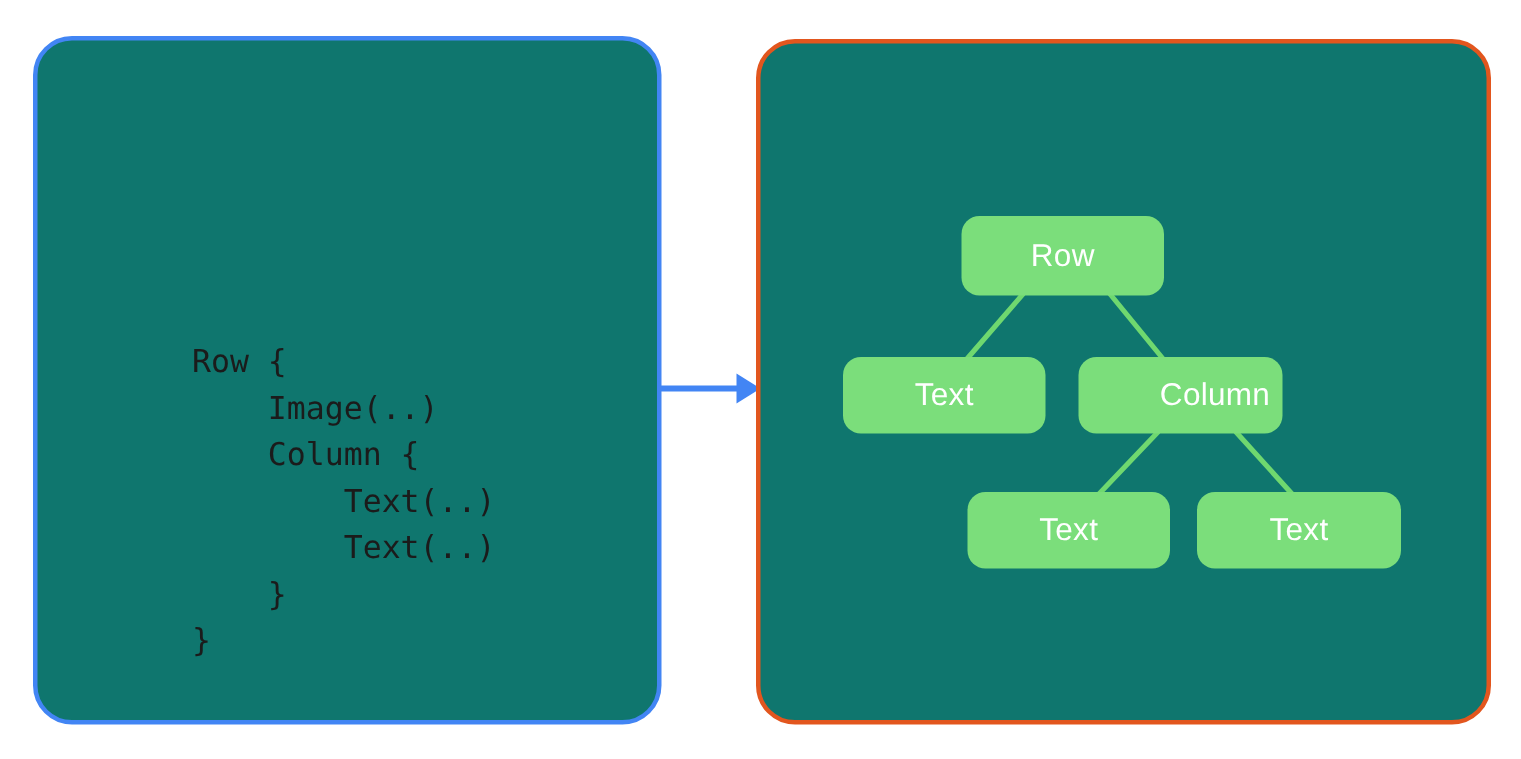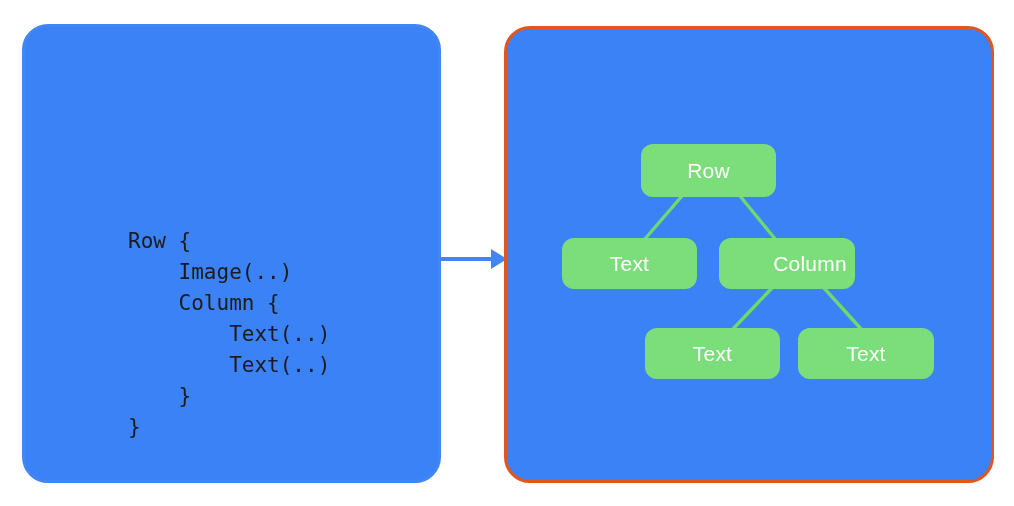--- a/index.html
+++ b/index.html
@@ -20,21 +20,21 @@
     left: 0; top: 0;
     width: 1014px;
     height: 506px;
   }
 
   
   .panel {
     position: absolute;
     box-sizing: border-box;
     border-radius: 26px;
-    background: #3b82f6;
+    background: #0f766e;
   }
   #code-panel {
     left: 22px;
     top: 24px;
     width: 419px;
     height: 459px;
     border: 3.5px solid #4285f4;
   }
   #tree-panel {
     left: 504px;

